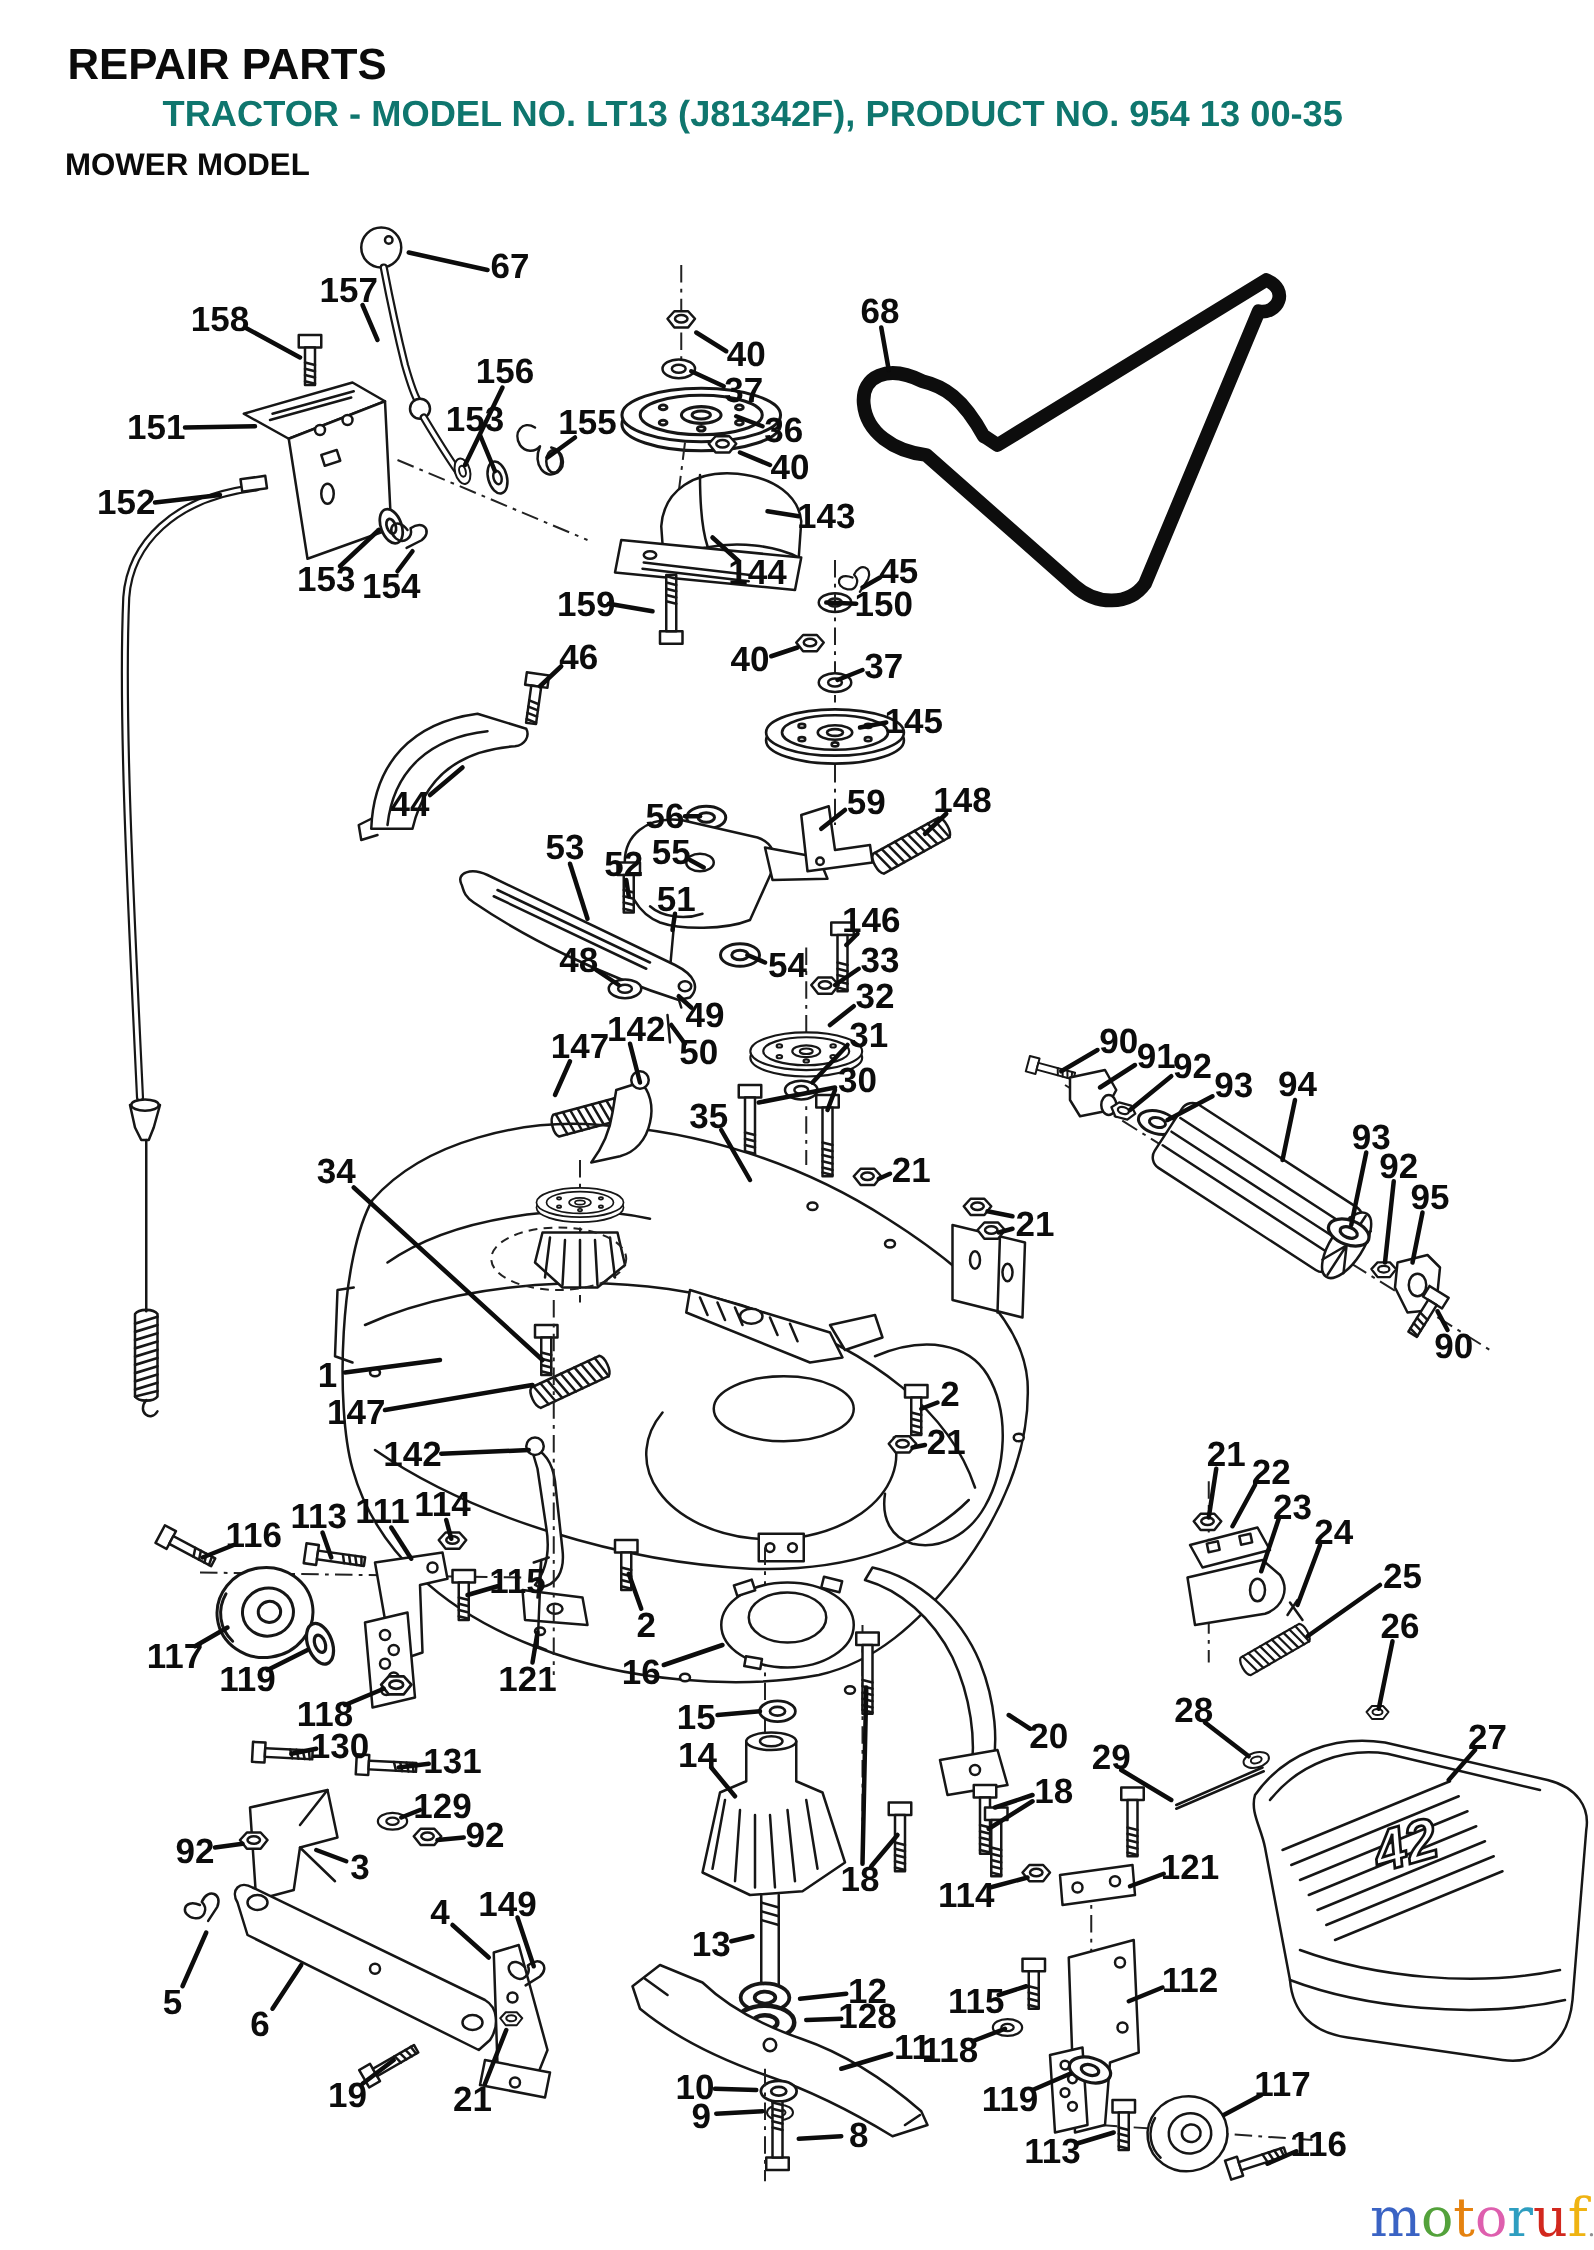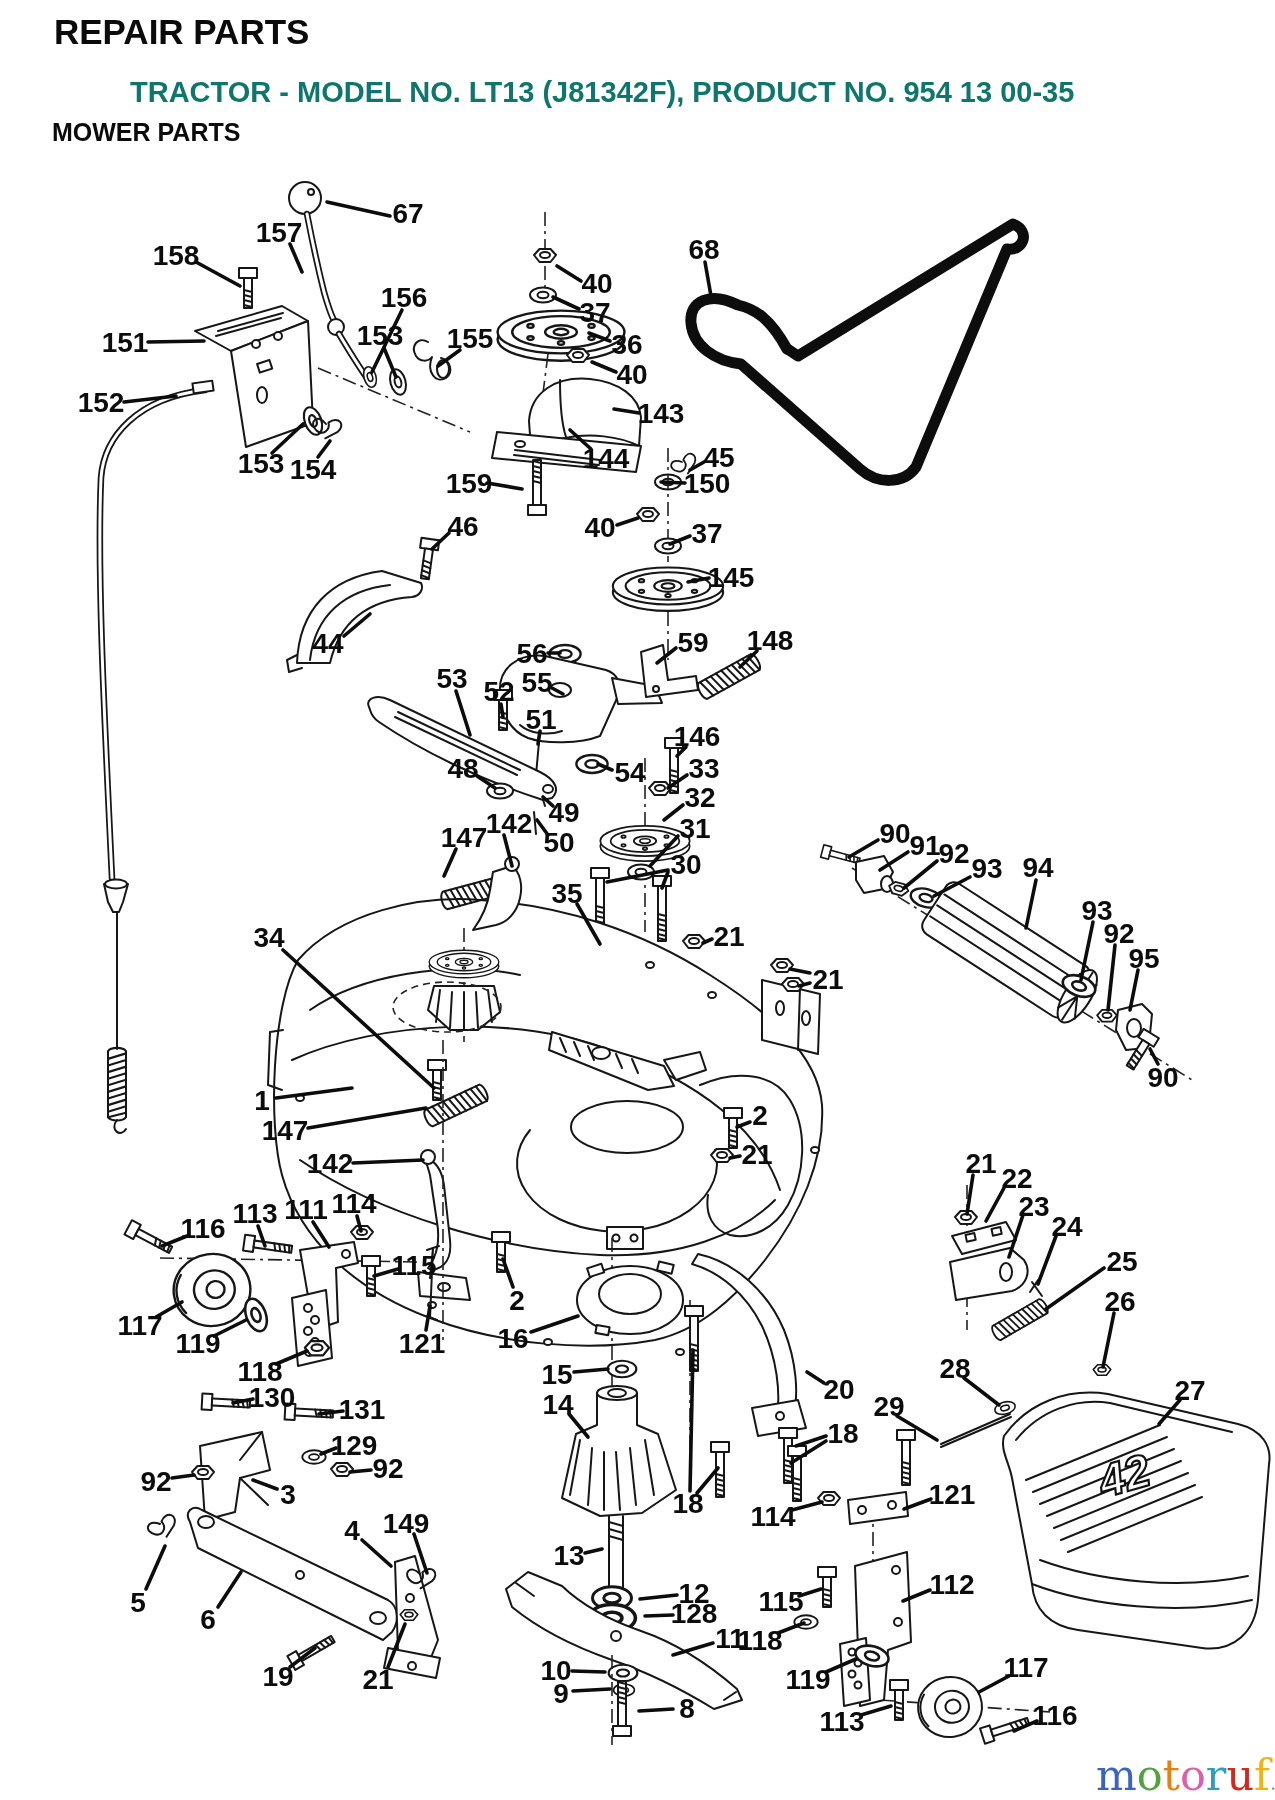--- a/index.html
+++ b/index.html
@@ -1,17 +1,17 @@
 <!DOCTYPE html>
 <html><head>
 <meta charset="utf-8">
 <style>
   html,body{margin:0;padding:0;background:#fff;}
   body{width:1275px;height:1800px;position:relative;font-family:"Liberation Sans",sans-serif;overflow:hidden;}
-  .hdr1{position:absolute;left:54px;top:12px;font-size:35px;font-weight:bold;color:#0b0b0b;letter-spacing:0px;}
+  .hdr1{position:absolute;left:54px;top:32px;font-size:35px;font-weight:bold;color:#0b0b0b;letter-spacing:0px;}
   .hdr2{position:absolute;left:130px;top:76px;font-size:29px;font-weight:bold;color:#0f766e;}
   .hdr3{position:absolute;left:52px;top:118px;font-size:25px;font-weight:bold;color:#0b0b0b;}
   svg{position:absolute;left:0;top:0;}
   svg *{vector-effect:none;}
   .ln{stroke:#161616;fill:none;stroke-width:2;stroke-linecap:round;stroke-linejoin:round;}
   .wh{stroke:#161616;fill:#fff;stroke-width:2;stroke-linejoin:round;}
   .belt{stroke:#0d0d0d;fill:none;stroke-width:11;stroke-linejoin:round;stroke-linecap:round;}
   .dd{stroke:#222;fill:none;stroke-width:1.6;stroke-dasharray:14 5 3 5;}
   .dash{stroke:#222;fill:none;stroke-width:1.6;stroke-dasharray:7 5;}
   .callout{font-family:"Liberation Sans",sans-serif;font-size:28px;font-weight:bold;fill:#0c0c0c;}
@@ -19,21 +19,21 @@
   .t6{stroke:#161616;fill:none;stroke-width:6.5;stroke-linecap:round;}
   .t3{stroke:#fff;fill:none;stroke-width:3;stroke-linecap:round;}
   #watermark{position:absolute;left:1096px;top:1750px;font-family:"DejaVu Serif",serif;font-size:43px;font-weight:normal;white-space:nowrap;}
   #watermark .de{font-size:20px;color:#8f9091;}
 </style>
 </head>
 <body>
 
 <div class="hdr1">REPAIR PARTS</div>
 <div class="hdr2">TRACTOR - MODEL NO. LT13 (J81342F), PRODUCT NO. 954 13 00-35</div>
-<div class="hdr3">MOWER PARTS</div>
+<div class="hdr3">MOWER MODEL</div>
 
 <svg id="diagram" width="1275" height="1800" viewBox="0 0 1275 1800" xmlns="http://www.w3.org/2000/svg">
 <defs>
   <g id="nut">
         <polygon class="wh" points="-11,-3 -5.5,-9 5.5,-9 11,-3 5.5,4 -5.5,4"></polygon>
         <ellipse class="wh" cx="0" cy="-3" rx="5" ry="3"></ellipse>
       </g>
   <g id="washer">
         <ellipse class="wh" rx="13" ry="7.5"></ellipse>
         <ellipse class="wh" rx="5.5" ry="3.2"></ellipse>

